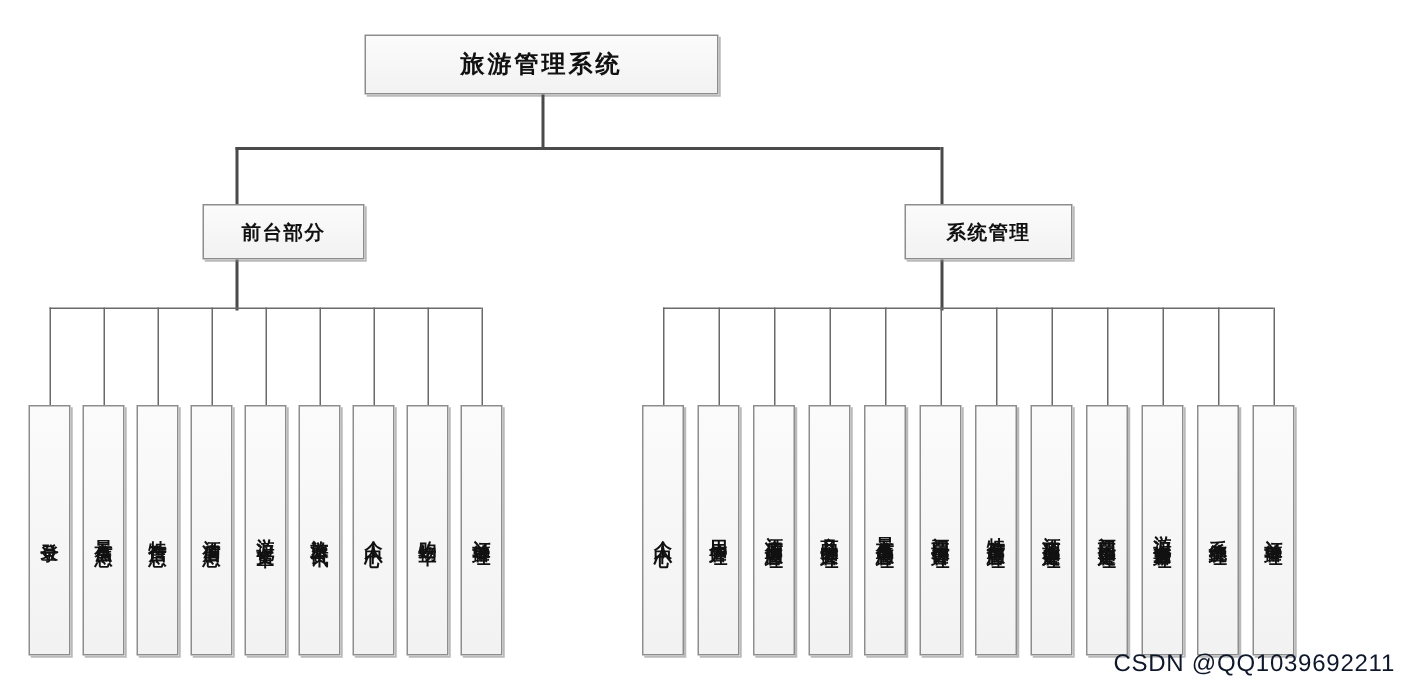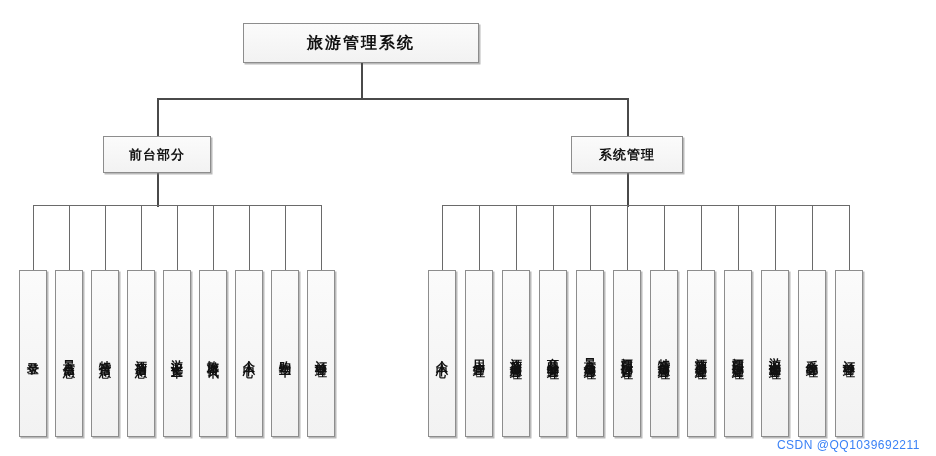--- a/index.html
+++ b/index.html
@@ -30,20 +30,21 @@
   }
   .node.root {
     font-size: 16px;
     font-weight: bold;
     letter-spacing: 2px;
   }
   .node.mid {
     font-size: 13px;
     font-weight: bold;
     letter-spacing: 1px;
+    margin-left: 32px;
   }
   .node.leaf {
     font-size: 12px;
     font-weight: bold;
     letter-spacing: 0.5px;
   }
   .vtext {
     writing-mode: vertical-rl;
     text-orientation: upright;
     line-height: 1.18;
@@ -55,25 +56,25 @@
     position: absolute;
     background: #4a4a4a;
   }
   .conn.v { width: 2px; }
   .conn.h { height: 2px; }
   .conn.thin { background: #6a6a6a; }
   .conn.thin.v { width: 1px; }
   .conn.thin.h { height: 1px; }
   #watermark {
     position: absolute;
-    right: 16px;
+    right: 6px;
     bottom: 4px;
     font-family: "Liberation Sans", sans-serif;
-    font-size: 12px;
-    color: #3b82f6;
+    font-size: 16px;
+    color: #0f172a;
     letter-spacing: 0.5px;
     white-space: nowrap;
     pointer-events: none;
   }
 </style>
 </head>
 <body>
 
 <div id="diagram">
 

